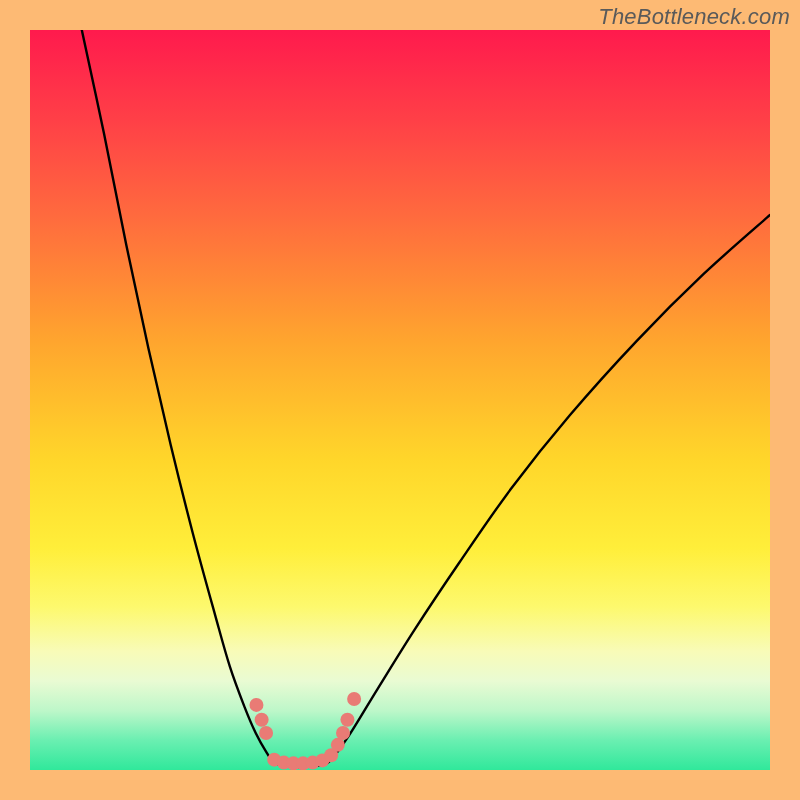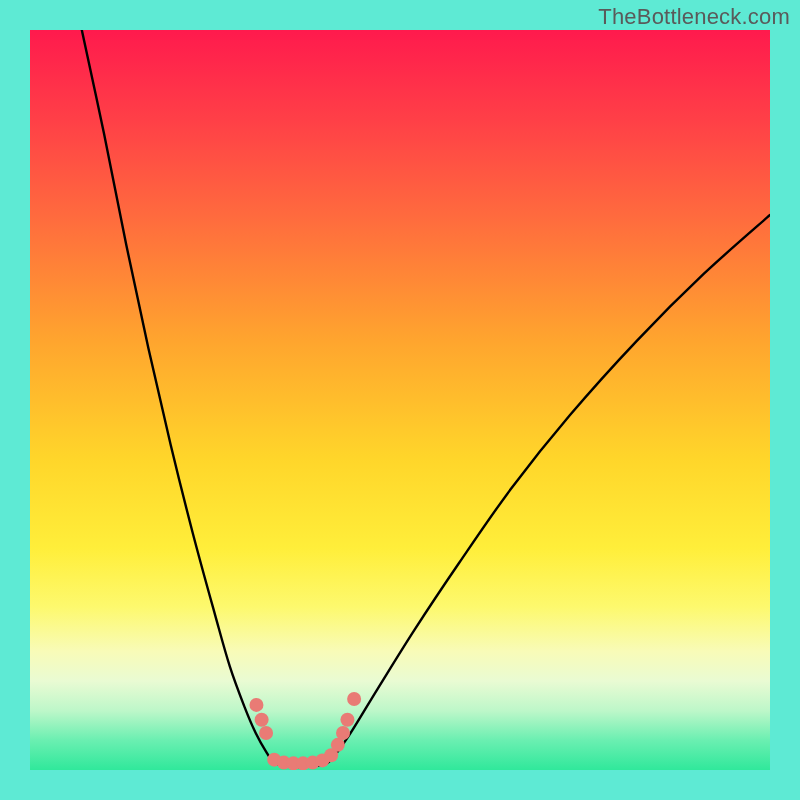--- a/index.html
+++ b/index.html
@@ -10,21 +10,22 @@
     background: #000;
     font-family: Arial, Helvetica, sans-serif;
     overflow: hidden;
   }
   .frame {
     position: absolute;
     left: 0;
     top: 0;
     width: 800px;
     height: 800px;
-    background: #5eead4;
+    background: #fdba74;
+    font-style: italic;
   }
   .plot-area {
     position: absolute;
     left: 30px;
     top: 30px;
     width: 740px;
     height: 740px;
     overflow: hidden;
   }
   .gradient-bg {

